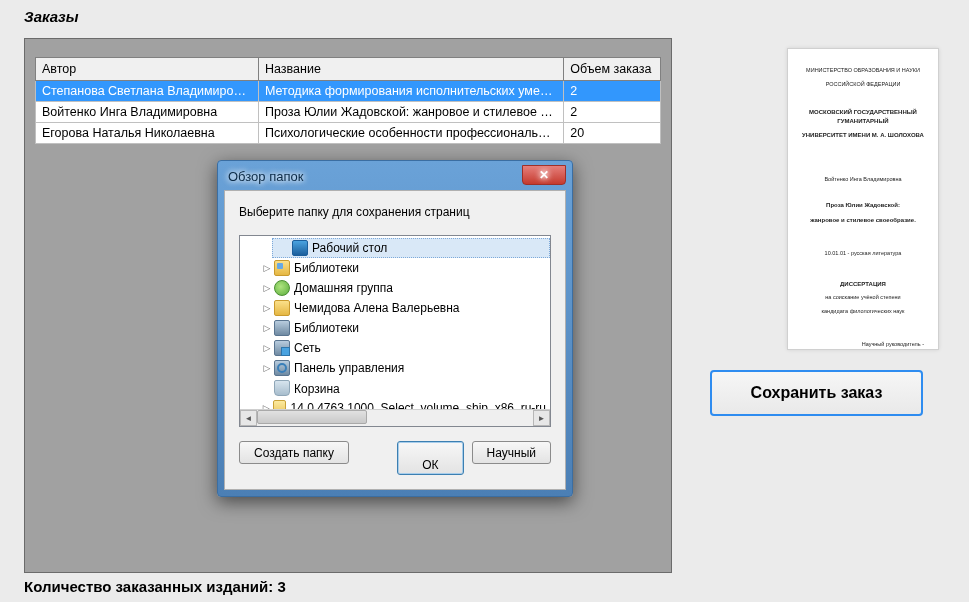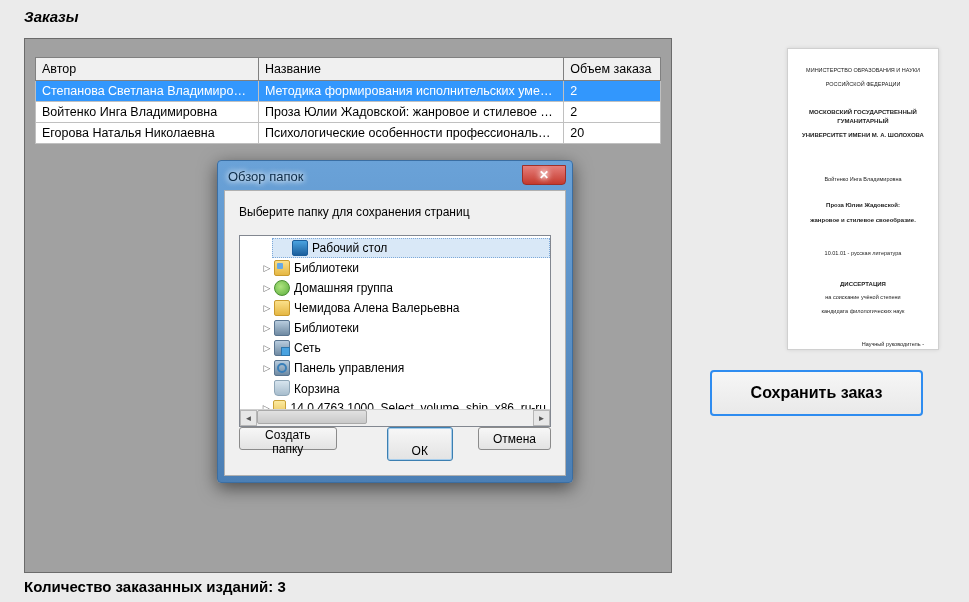--- a/index.html
+++ b/index.html
@@ -187,22 +187,23 @@
     background: #f0f0f0;
     border-top: 1px solid #cfcfcf;
     display: flex;
     align-items: center;
   }
   .hs-btn { width:17px;height:16px;background:#e7e7e7;border:1px solid #b7b7b7;display:flex;align-items:center;justify-content:center;font-size:8px;color:#555;cursor:pointer;}
   .hs-track { flex:1;height:16px;position:relative;background:#efefef;}
   .hs-thumb { position:absolute;left:0;top:0;height:14px;width:110px;background:linear-gradient(#e1e1e1,#c9c9c9);border:1px solid #a9a9a9;border-radius:2px;}
 
   .dlg-buttons {
+    margin-top: 14px;
     display: flex;
-    gap: 25px;
+    gap: 8px;
   }
   .dlg-buttons .spacer { flex: 1; }
   .dlg-btn {
     height: 23px;
     padding: 0 14px;
     background: linear-gradient(#f7f7f7,#e3e3e3);
     border: 1px solid #8b8b8b;
     border-radius: 3px;
     font-size: 12px;
     cursor: pointer;
@@ -335,16 +336,16 @@
         <div class="hs-track">
             <div class="hs-thumb"></div>
           </div>
         <div class="hs-btn">►</div>
       </div>
     </div>
     <div class="dlg-buttons">
       <button class="dlg-btn">Создать папку</button>
       <span class="spacer"></span>
       <button class="dlg-btn def">ОК</button>
-      <button class="dlg-btn">Отмена</button>
+      <button class="dlg-btn">Научный</button>
     </div>
   </div>
 </div>
 
 </body></html>

